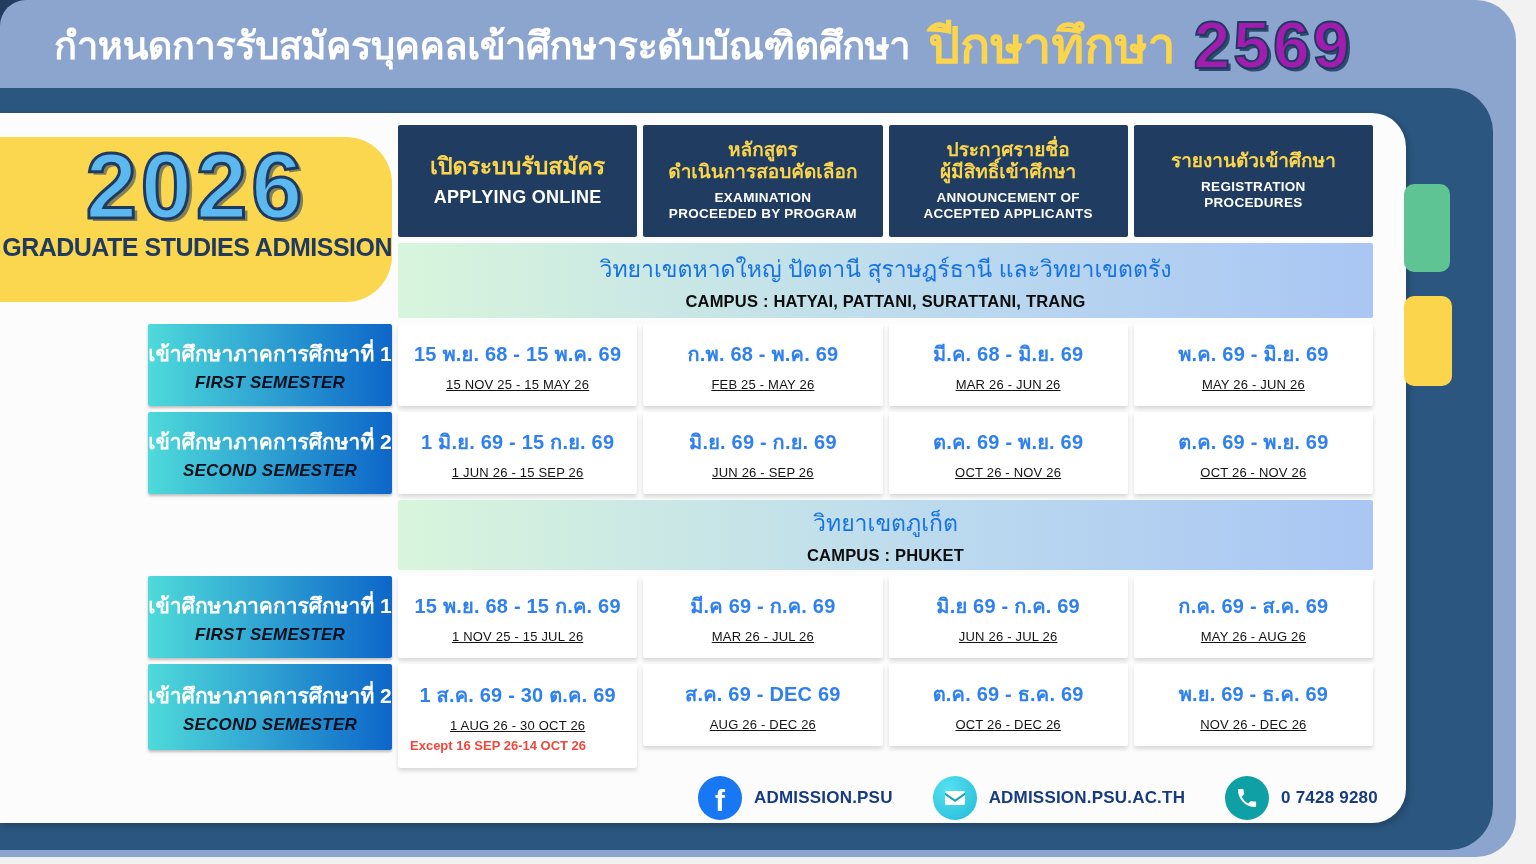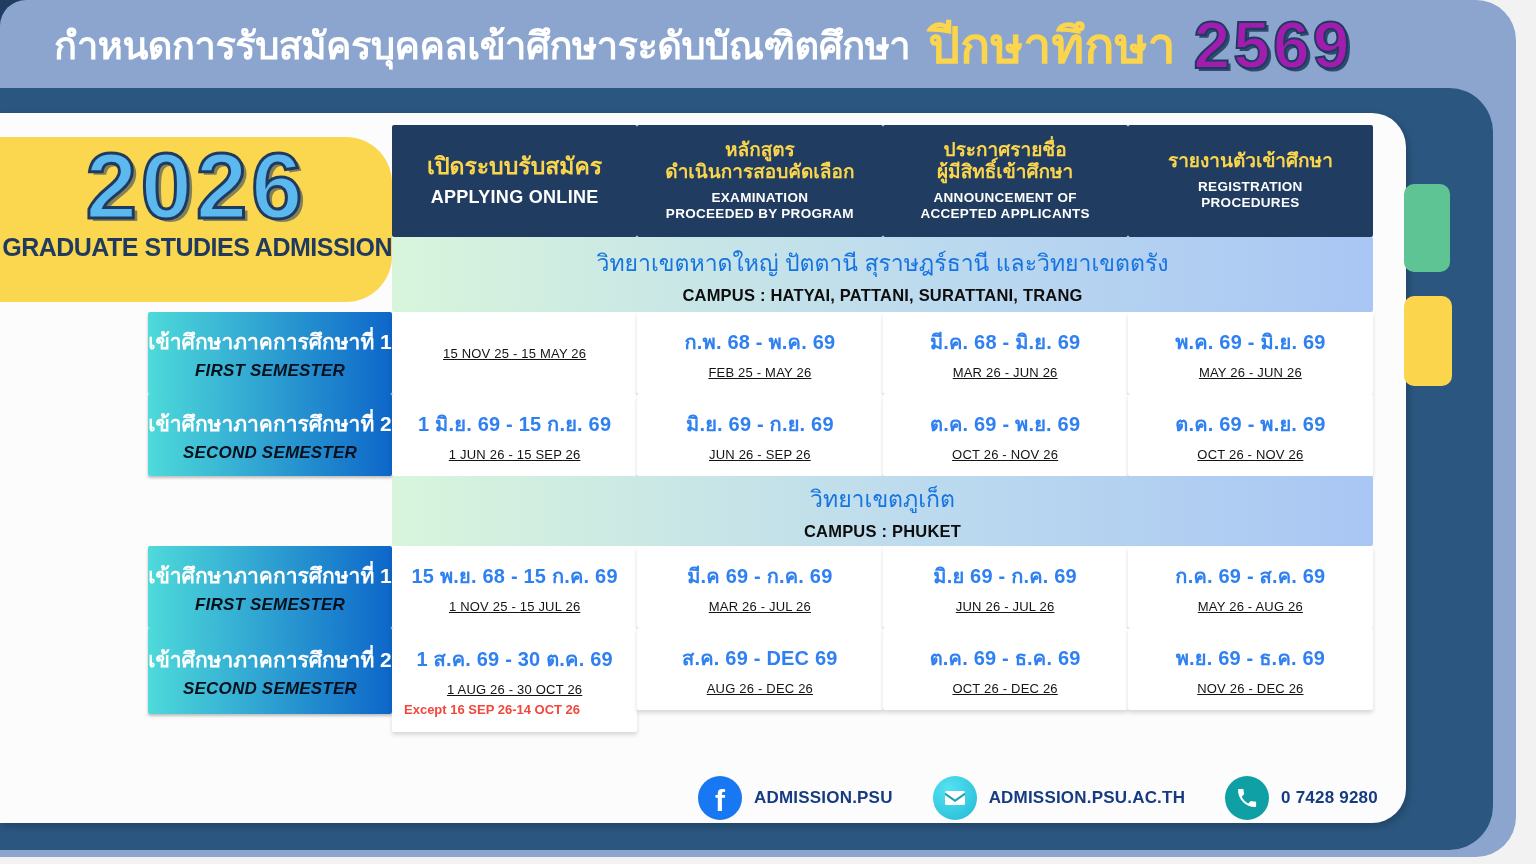--- a/index.html
+++ b/index.html
@@ -32,21 +32,21 @@
          border-radius:0 46px 46px 0;display:flex;flex-direction:column;justify-content:flex-start;
          padding-top:4px;box-sizing:border-box;}
   .b-year{text-align:center;font-size:92px;line-height:.98;font-weight:800;color:#5CB9F0;
           -webkit-text-stroke:3px #1F3A5E;text-shadow:4px 3px 0 rgba(31,58,94,.55);letter-spacing:4px;}
   .b-line1{text-align:right;font-size:25px;font-weight:800;color:#1F3A5E;letter-spacing:-.5px;margin-top:2px;}
   .b-line2{text-align:right;font-size:36px;font-weight:800;font-style:italic;color:#1F3A5E;
            padding-right:18px;margin-top:-4px;letter-spacing:1px;}
   
   .grid{position:absolute;left:148px;top:125px;width:1225px;display:grid;
         grid-template-columns:244px repeat(4,1fr);
-        grid-template-rows:112px 75px 82px 82px 70px 82px 104px;}
+        grid-template-rows:112px 75px 82px 82px 70px 82px 104px;gap:6px;}
   .hcell{background:#203C60;border-radius:2px;display:flex;flex-direction:column;align-items:center;
          justify-content:center;gap:7px;text-align:center;}
   .h-th{color:#FBD54C;font-size:19px;font-weight:700;white-space:pre-line;line-height:1.15;}
   .h-en{color:#ffffff;font-size:13.5px;font-weight:700;white-space:pre-line;line-height:1.2;letter-spacing:.3px;}
   .h-first .h-th{font-size:23px;}
   .h-first .h-en{font-size:18px;}
   .campus{background:linear-gradient(90deg,#D8F5DC 0%,#BCDAEE 55%,#A9C6F4 100%);border-radius:2px;
           display:flex;flex-direction:column;align-items:center;justify-content:center;gap:5px;text-align:center;}
   .cam-th{color:#1673E2;font-size:23px;font-weight:400;}
   .cam-en{color:#0d0d0d;font-size:16.5px;font-weight:800;letter-spacing:.2px;}
@@ -125,20 +125,21 @@
     <div class="campus" style="grid-area:2/2/3/6">
       <div class="cam-th">วิทยาเขตหาดใหญ่ ปัตตานี สุราษฎร์ธานี และวิทยาเขตตรัง</div>
       <div class="cam-en">CAMPUS : HATYAI, PATTANI, SURATTANI, TRANG</div>
     </div>
 
     <div class="lcell" style="grid-area:3/1">
       <div class="l-th">เข้าศึกษาภาคการศึกษาที่ 1</div>
       <div class="l-en">FIRST SEMESTER</div>
     </div>
     <div class="cell" style="grid-area:3/2">
+      <div class="c-th">15 พ.ย. 68 - 15 พ.ค. 69</div>
       <div class="c-en">15 NOV 25 - 15 MAY 26</div>
     </div>
     <div class="cell" style="grid-area:3/3">
       <div class="c-th">ก.พ. 68 - พ.ค. 69</div>
       <div class="c-en">FEB 25 - MAY 26</div>
     </div>
     <div class="cell" style="grid-area:3/4">
       <div class="c-th">มี.ค. 68 - มิ.ย. 69</div>
       <div class="c-en">MAR 26 - JUN 26</div>
     </div>

